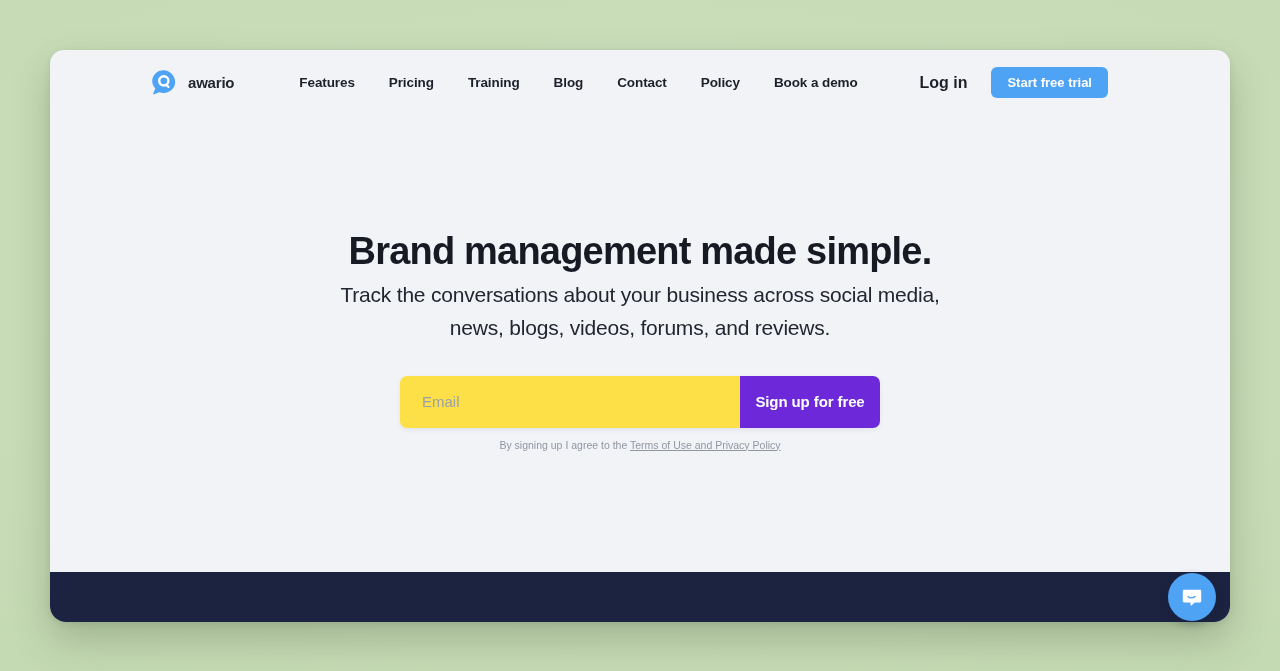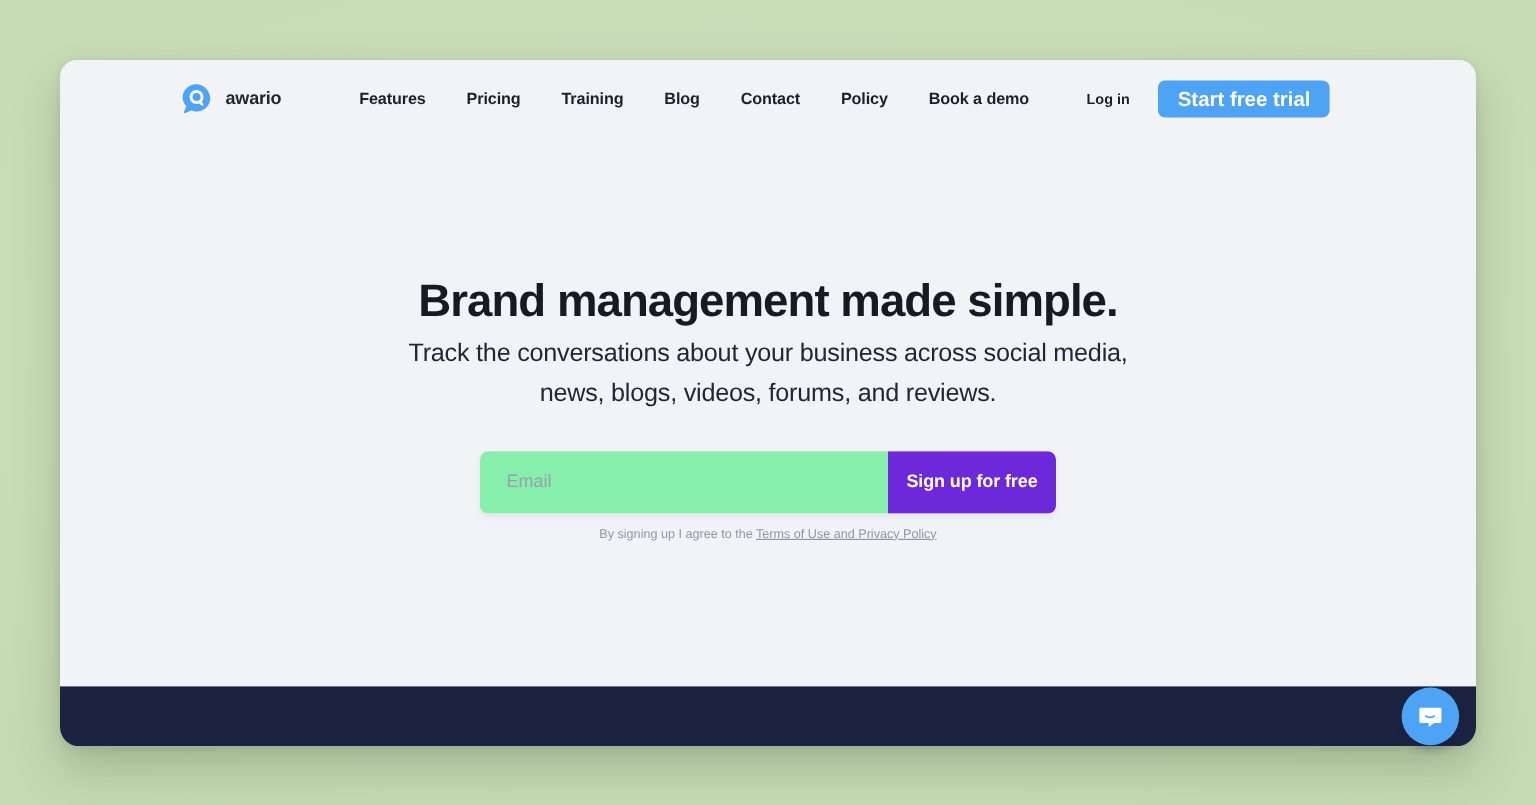--- a/index.html
+++ b/index.html
@@ -82,30 +82,30 @@
   }
 
   #header-actions {
     margin-left: auto;
     margin-right: 122px;
     display: flex;
     align-items: center;
     gap: 24px;
   }
   #login-link {
-    font-size: 12px;
+    font-size: 16px;
     font-weight: bold;
     color: #1d2028;
     text-decoration: none;
     white-space: nowrap;
   }
   #start-trial-button {
     background: #4ea3f5;
     color: #ffffff;
-    font-size: 17px;
+    font-size: 13px;
     font-weight: bold;
     border: none;
     border-radius: 6px;
     padding: 0 16px;
     height: 31px;
     line-height: 31px;
     cursor: pointer;
     white-space: nowrap;
     font-family: "Liberation Sans", sans-serif;
   }
@@ -143,21 +143,21 @@
     height: 52px;
     display: flex;
     border-radius: 7px;
     overflow: hidden;
     box-shadow: 0 2px 5px rgba(30, 40, 60, 0.07);
   }
   #email-input {
     flex: 1 1 auto;
     border: none;
     outline: none;
-    background: #86efac;
+    background: #fde047;
     font-size: 15px;
     color: #2a2f3a;
     padding: 0 22px;
     font-family: "Liberation Sans", sans-serif;
   }
   #email-input::placeholder {
     color: #9aa0ad;
   }
   #signup-button {
     flex: 0 0 auto;

